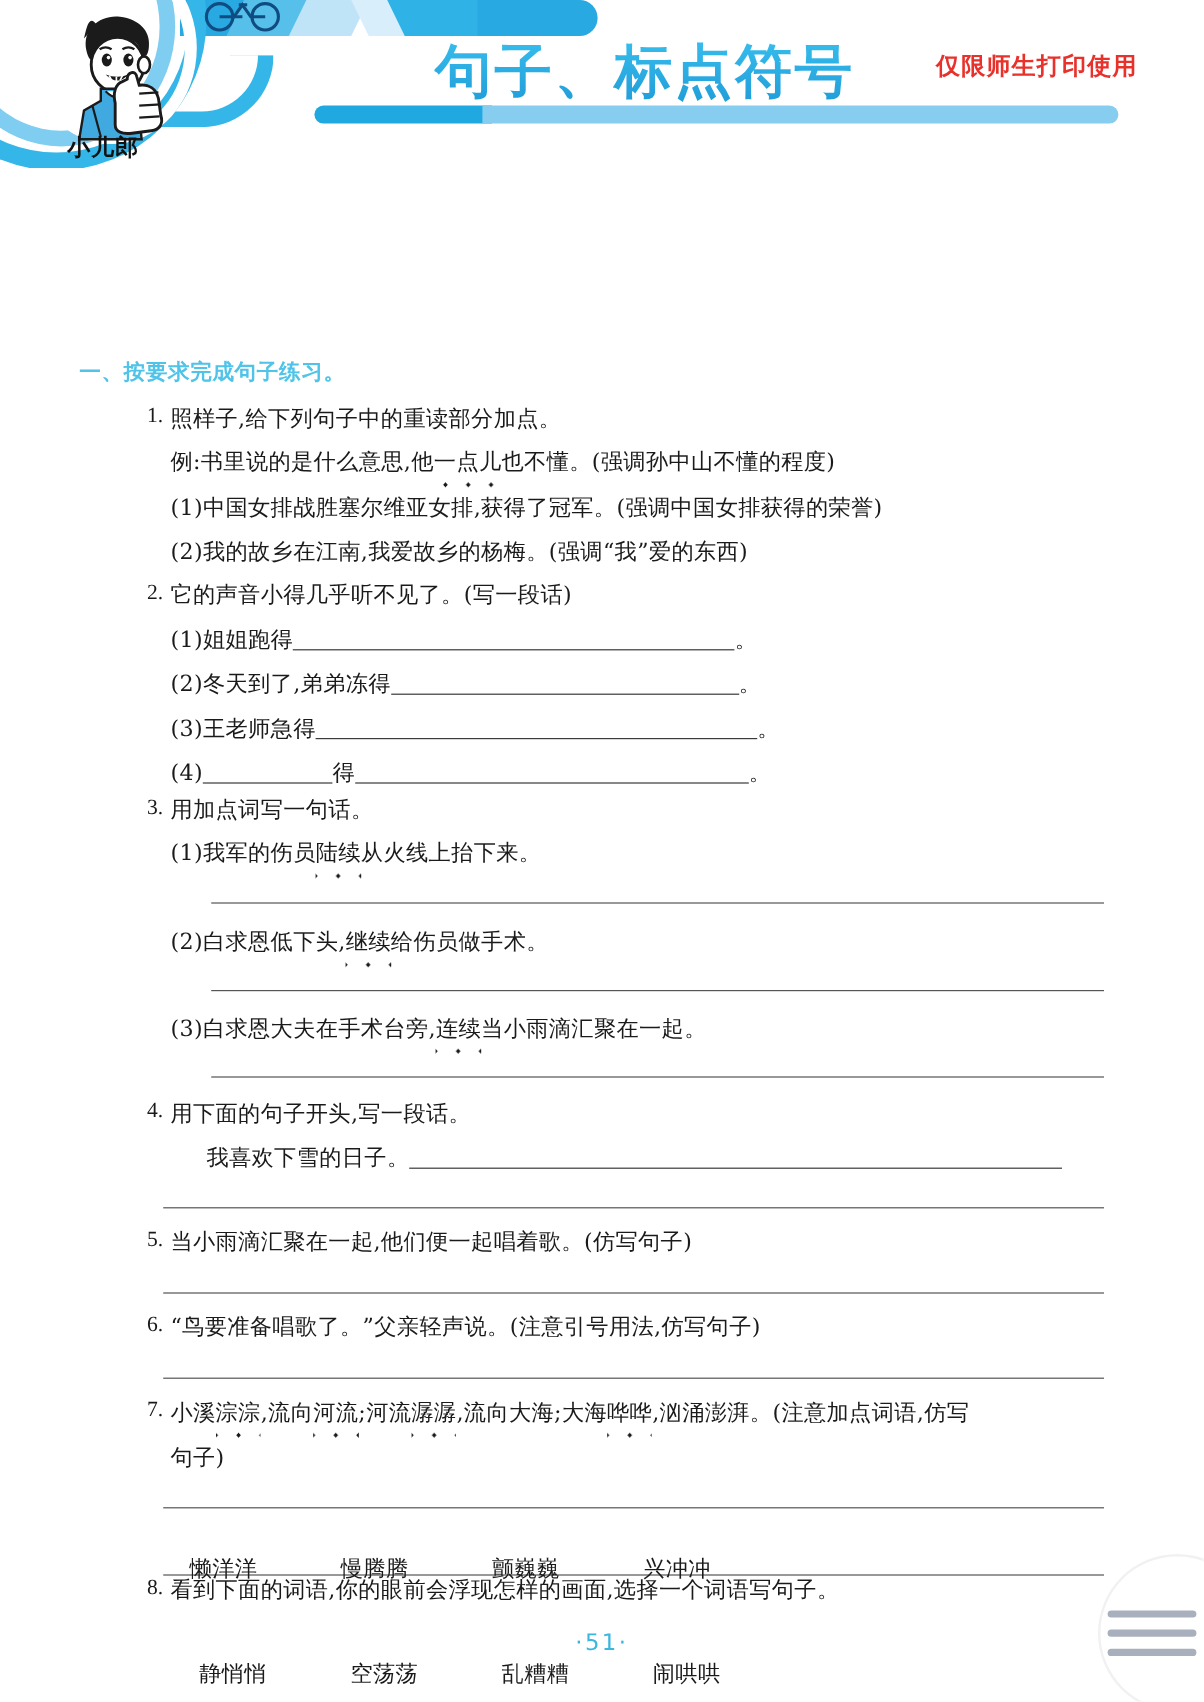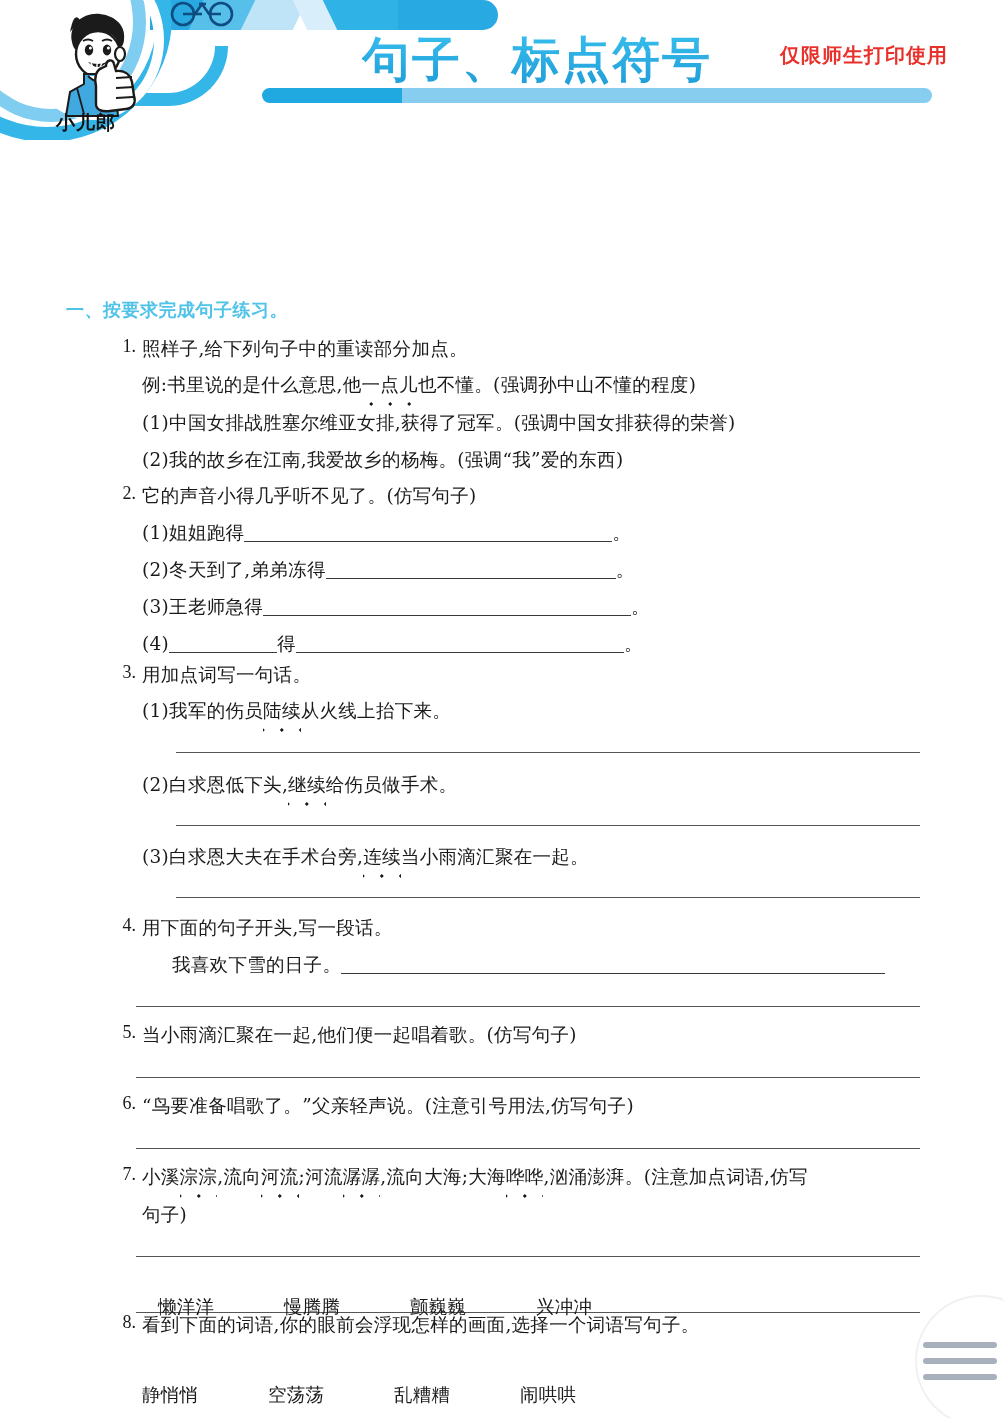--- a/index.html
+++ b/index.html
@@ -298,21 +298,21 @@
     </div>
     <div class="q" style="top:270px;">
       <div class="q-body cn">(1)中国女排战胜塞尔维亚女排,获得了冠军。(强调中国女排获得的荣誉)</div>
     </div>
     <div class="q" style="top:307px;">
       <div class="q-body cn">(2)我的故乡在江南,我爱故乡的杨梅。(强调“我”爱的东西)</div>
     </div>
 
     <div class="q" style="top:343px;">
       <div class="q-num">2.</div>
-      <div class="q-body cn">它的声音小得几乎听不见了。(仿写句子)</div>
+      <div class="q-body cn">它的声音小得几乎听不见了。(写一段话)</div>
     </div>
     <div class="q" style="top:380px;">
       <div class="q-body cn">
         <span>(1)姐姐跑得</span><span class="inline-rule" style="width:368px;"></span><span>。</span>
       </div>
     </div>
     <div class="q" style="top:417px;">
       <div class="q-body cn">
         <span>(2)冬天到了,弟弟冻得</span><span class="inline-rule" style="width:290px;"></span><span>。</span>
       </div>
@@ -388,26 +388,27 @@
     <div class="rule wide" style="top:1116px;"></div>
     <div class="rule wide" style="top:1172px;"></div>
 
     <div class="q" style="top:1172px;">
       <div class="q-num">8.</div>
       <div class="q-body cn">看到下面的词语,你的眼前会浮现怎样的画面,选择一个词语写句子。</div>
     </div>
     <div class="wordrow cn" style="top:1154px;margin-left:16px;">
       <span>懒洋洋</span><span>慢腾腾</span><span>颤巍巍</span><span>兴冲冲</span>
     </div>
-    <div class="wordrow cn" style="top:1242px;">
+    <div class="wordrow cn" style="top:1242px;margin-left:24px;">
       <span>静悄悄</span><span>空荡荡</span><span>乱糟糟</span><span>闹哄哄</span>
     </div>
 
   </div>
 
   <div class="wm-circle"></div>
   <div class="wm-bars">
     <i></i>
       <i></i>
       <i></i>
   </div>
+  <div class="page-num">·51·</div>
 
 </div>
 
 </body></html>

